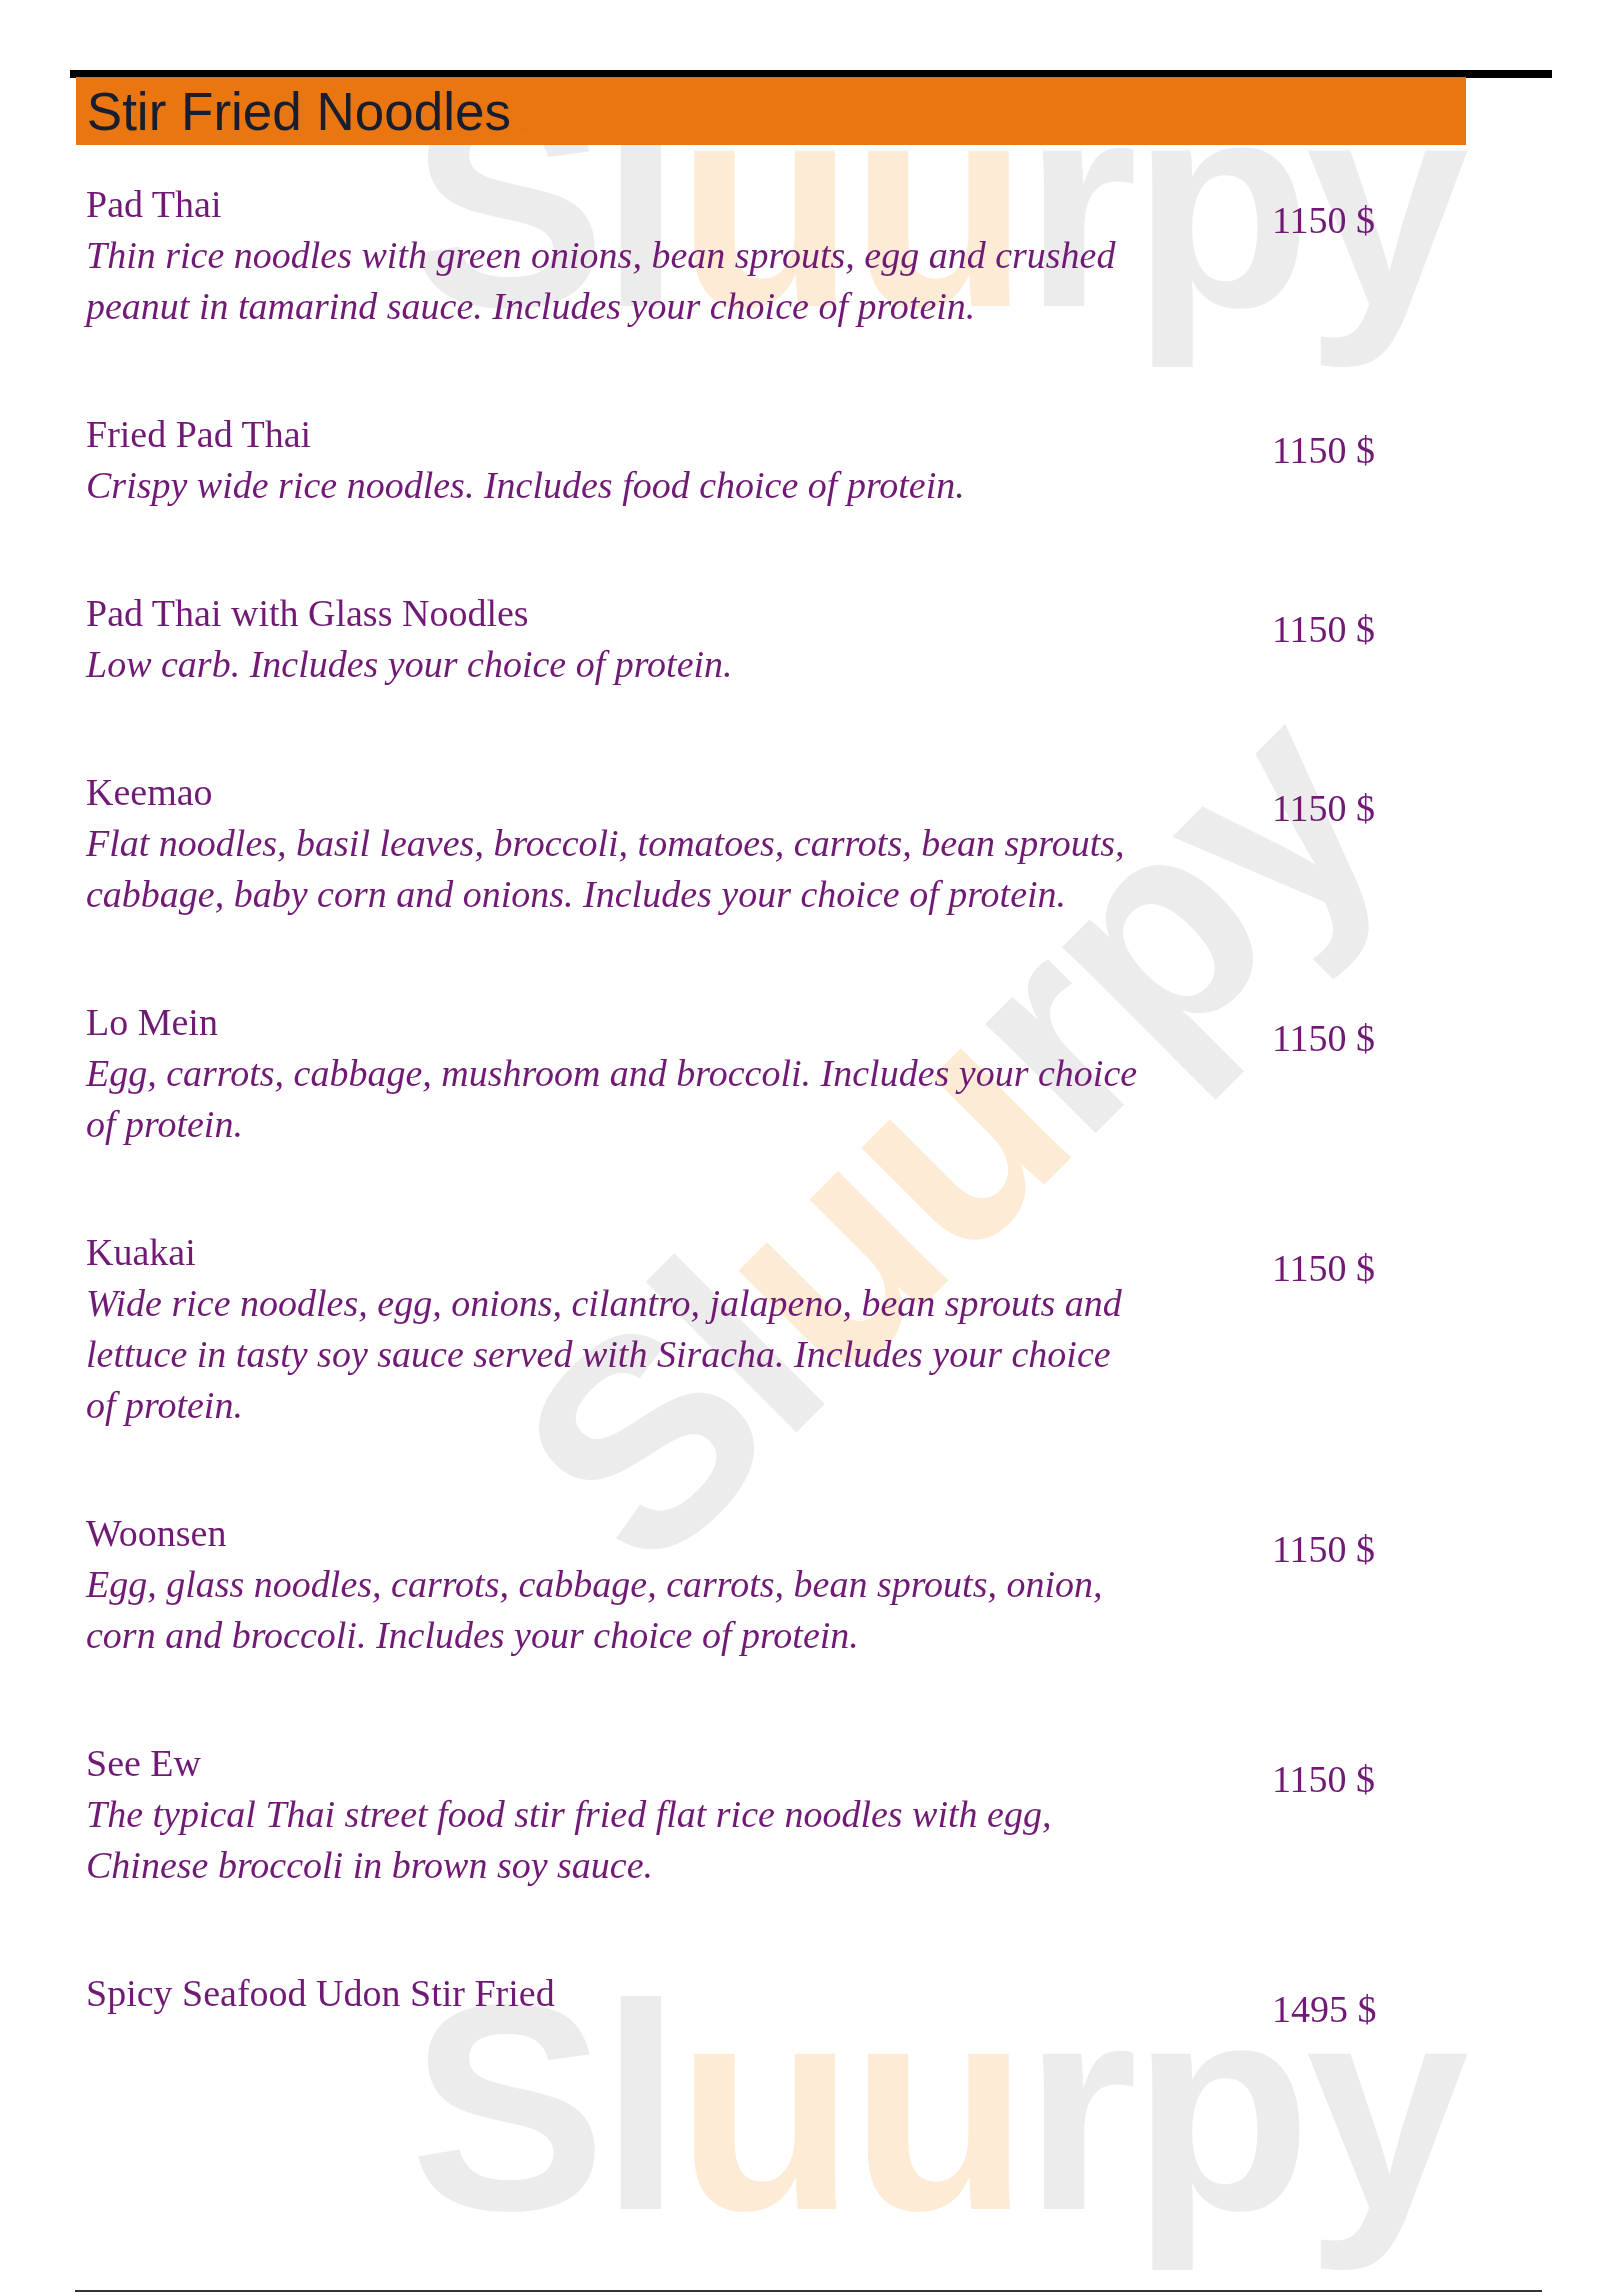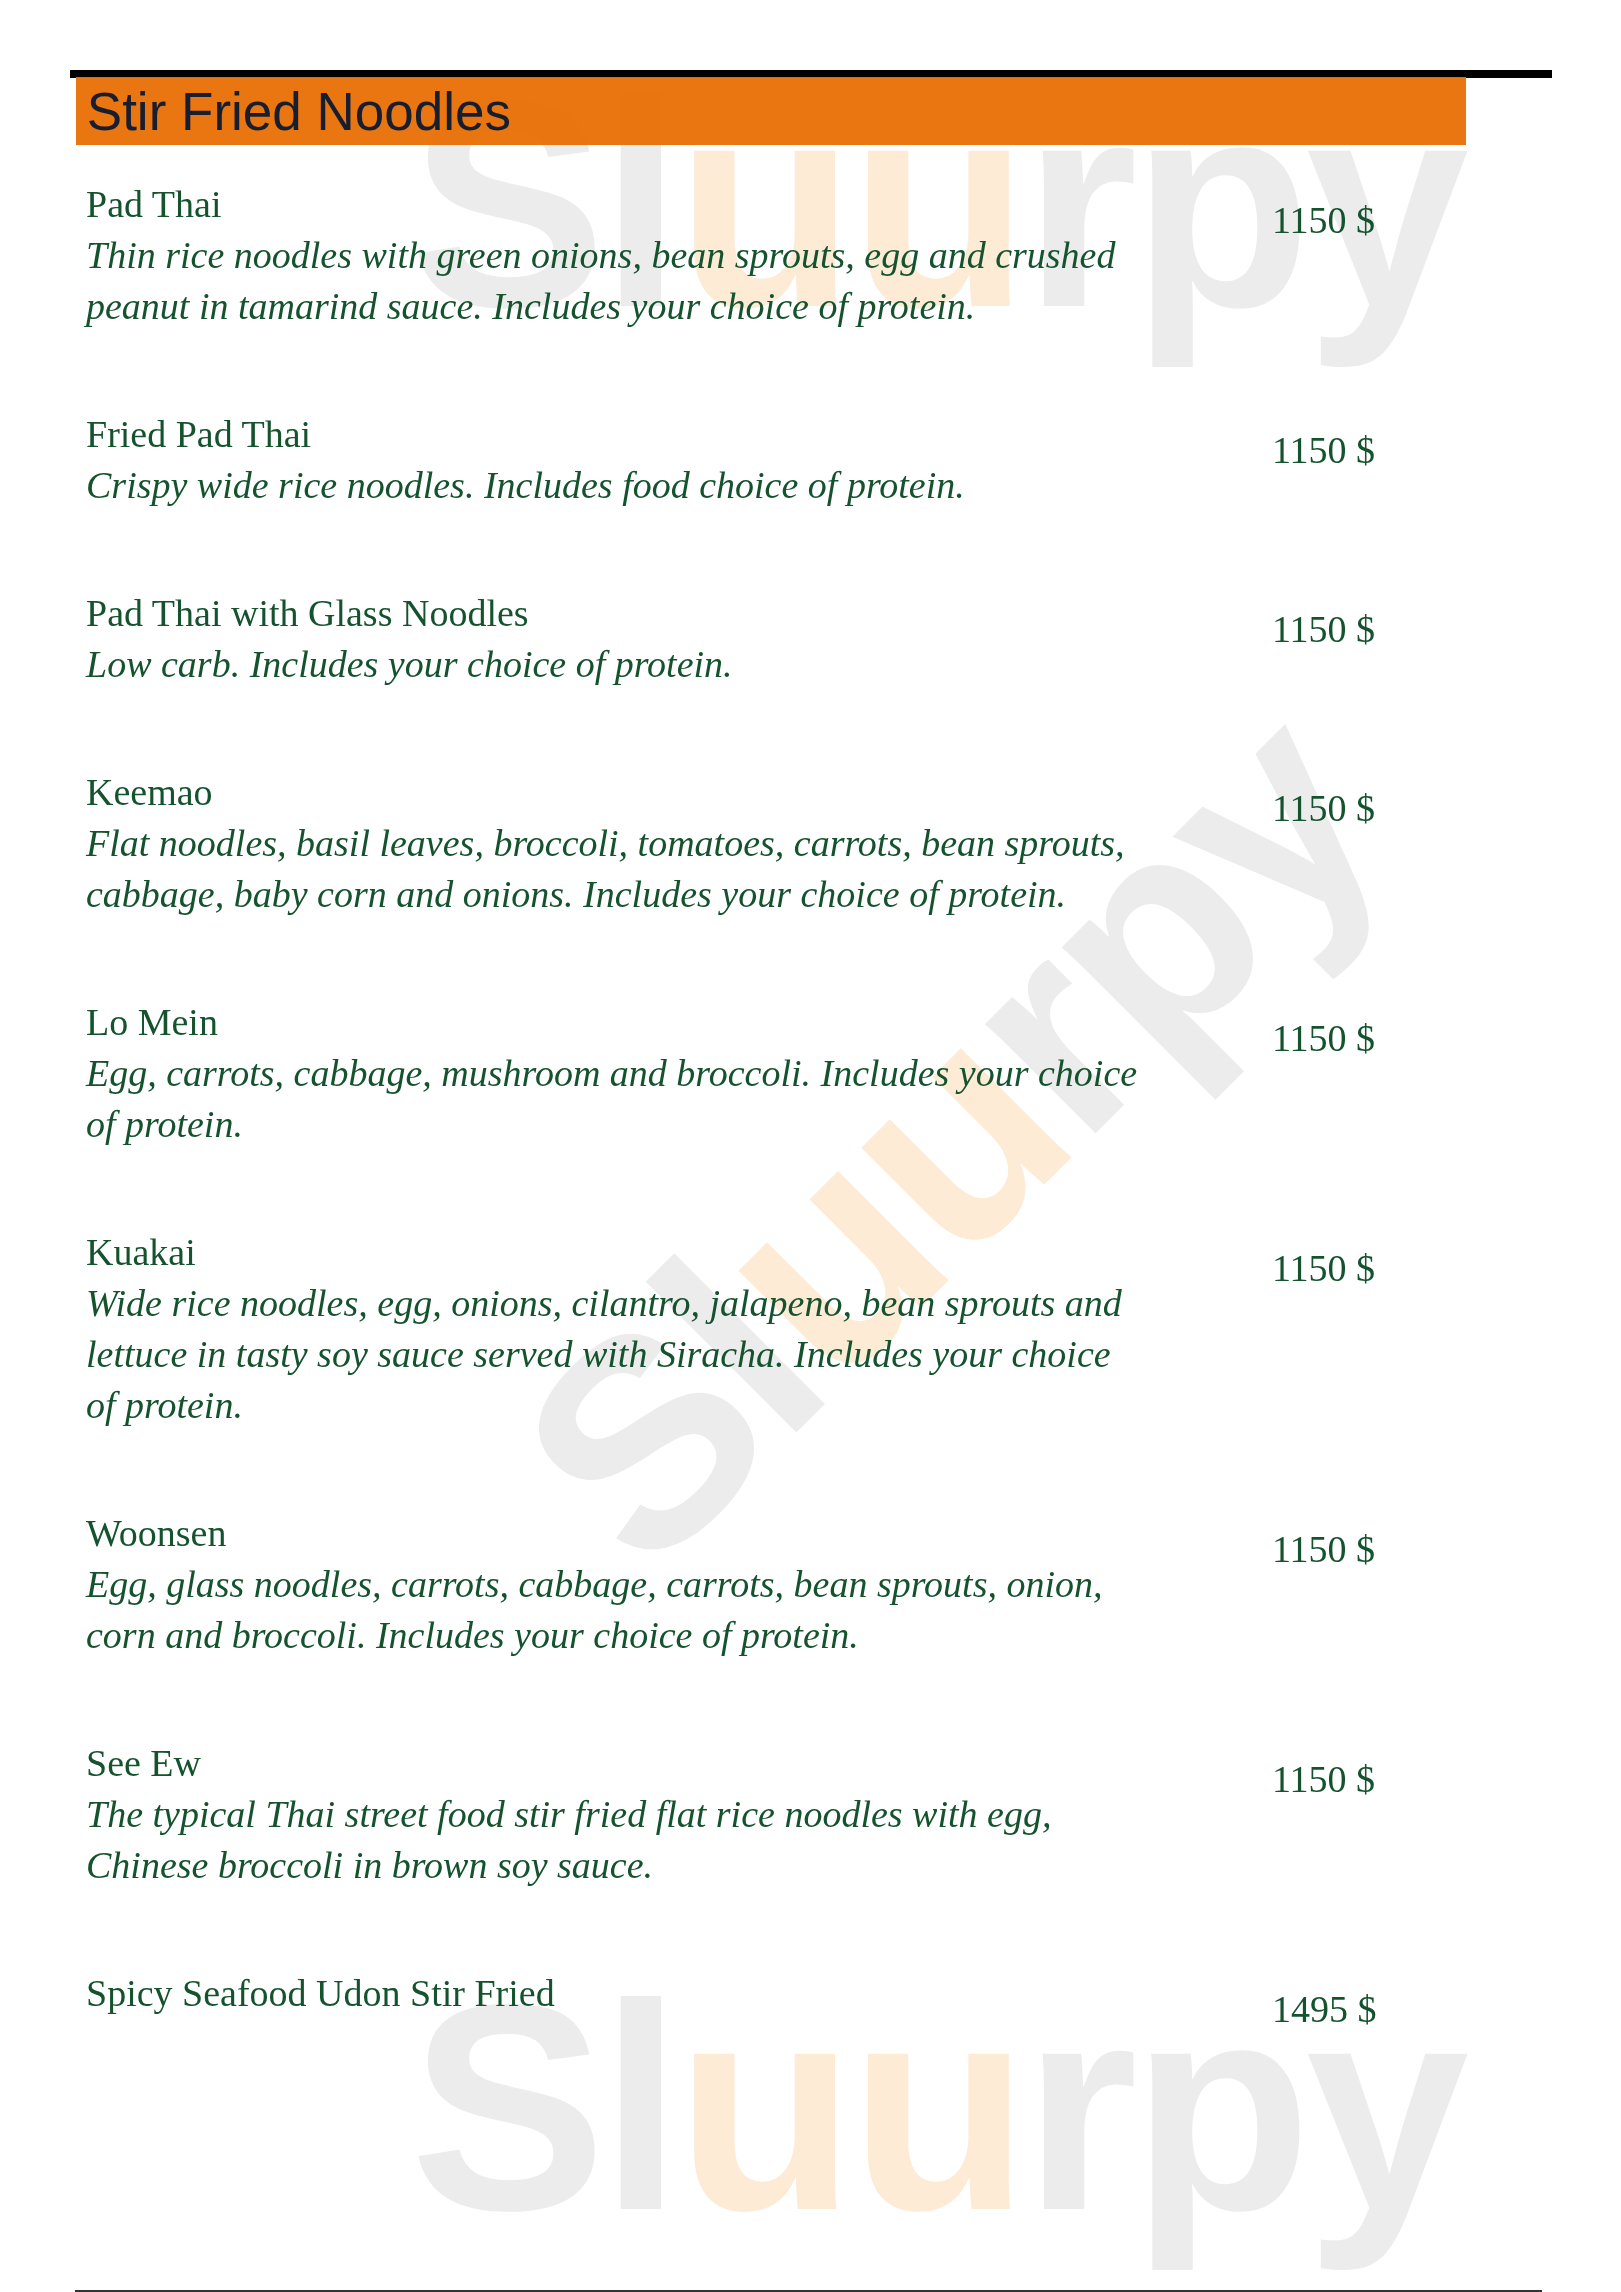--- a/index.html
+++ b/index.html
@@ -6,21 +6,21 @@
   body { width:1621px; height:2293px; position:relative; overflow:hidden; }
   .wm { position:absolute; font-family:"Liberation Sans", sans-serif; font-weight:bold; font-size:294px; letter-spacing:-5.9px; color:#ececec; white-space:nowrap; line-height:1; z-index:0; }
   .wm .u { color:#fdebd6; }
   .wm-top { left:410px; top:57px; }
   .wm-mid { left:421px; top:990px; transform:rotate(-45deg); transform-origin:center; }
   .wm-bot { left:410px; top:1960px; }
   .top-rule { position:absolute; left:70px; top:70px; width:1482px; height:7.8px; background:#000; z-index:1; }
   .header-bar { position:absolute; left:76px; top:77px; width:1390px; height:68px; background:#e97209; opacity:0.97; z-index:1; }
   .header-title { position:absolute; left:10.8px; top:6.9px; font-family:"Liberation Sans", sans-serif; font-size:53px; color:#0f172a; line-height:55px; }
   .items { position:absolute; left:86px; top:179px; width:1313px; z-index:2; }
-  .item { position:relative; margin-bottom:77px; font-family:"Liberation Serif", serif; font-size:38px; line-height:51px; color:#14532d; }
+  .item { position:relative; margin-bottom:77px; font-family:"Liberation Serif", serif; font-size:38px; line-height:51px; color:#701a75; }
   .item-name { display:block; width:1157px; }
   .item-desc { display:block; width:1176px; white-space:pre-line;font-style:italic; }
   .item-price { position:absolute; left:1186px; top:16px; white-space:nowrap; }
   .bottom-rule { position:absolute; left:75px; top:2290px; width:1467px; height:2px; background:#333; z-index:1; }
 </style>
 </head>
 <body>
 
 <div class="wm wm-top"><span>Sl</span><span class="u">uu</span><span>rpy</span></div>
 <div class="wm wm-mid"><span>Sl</span><span class="u">uu</span><span>rpy</span></div>

